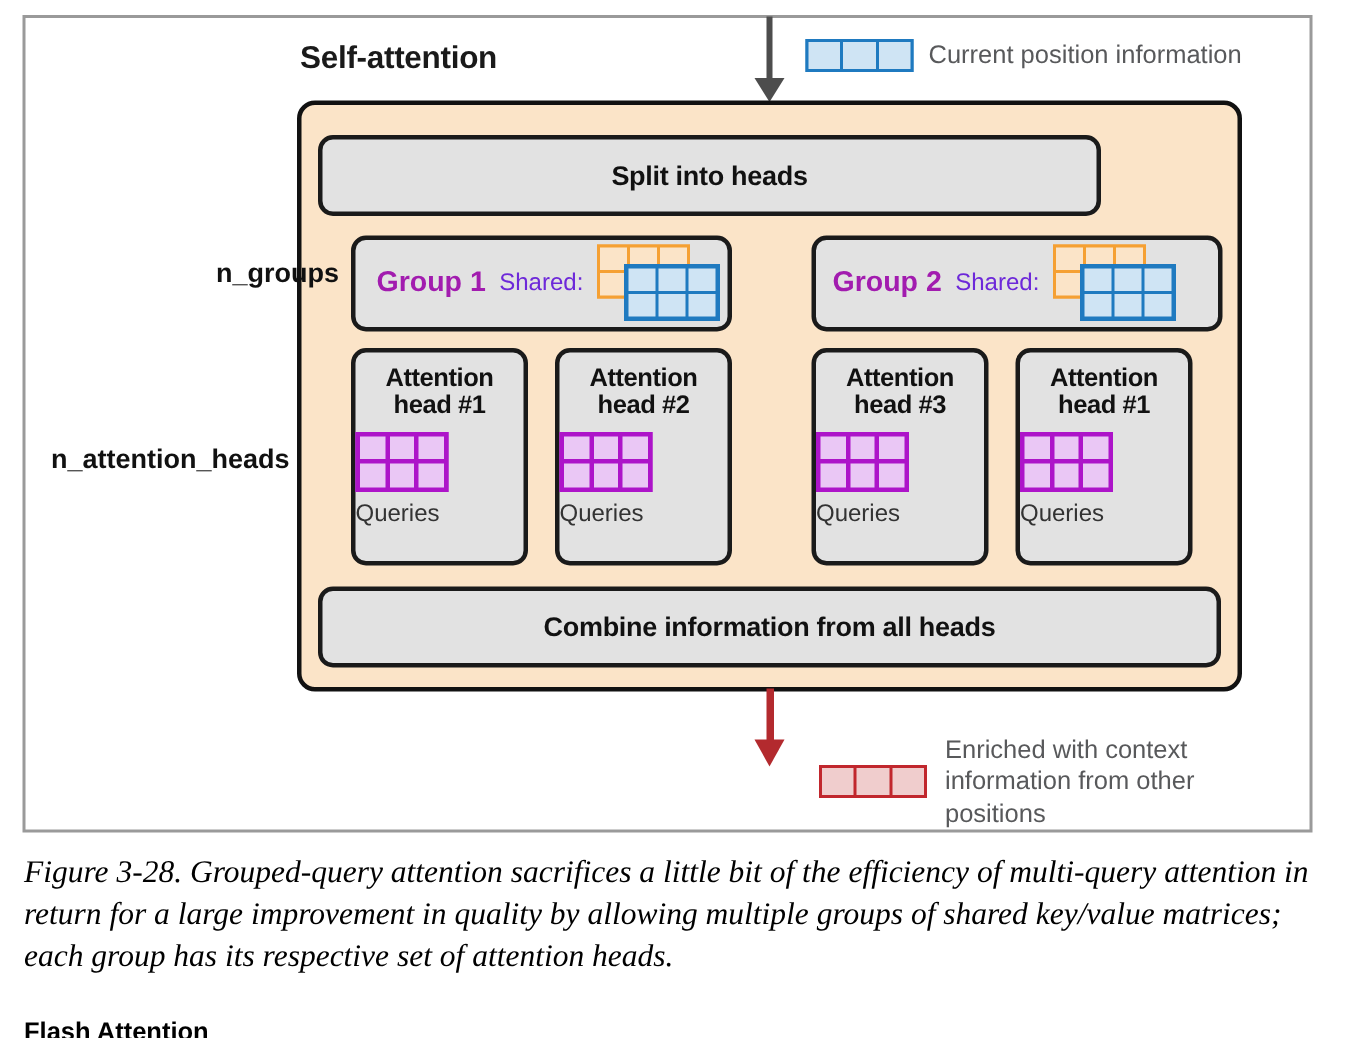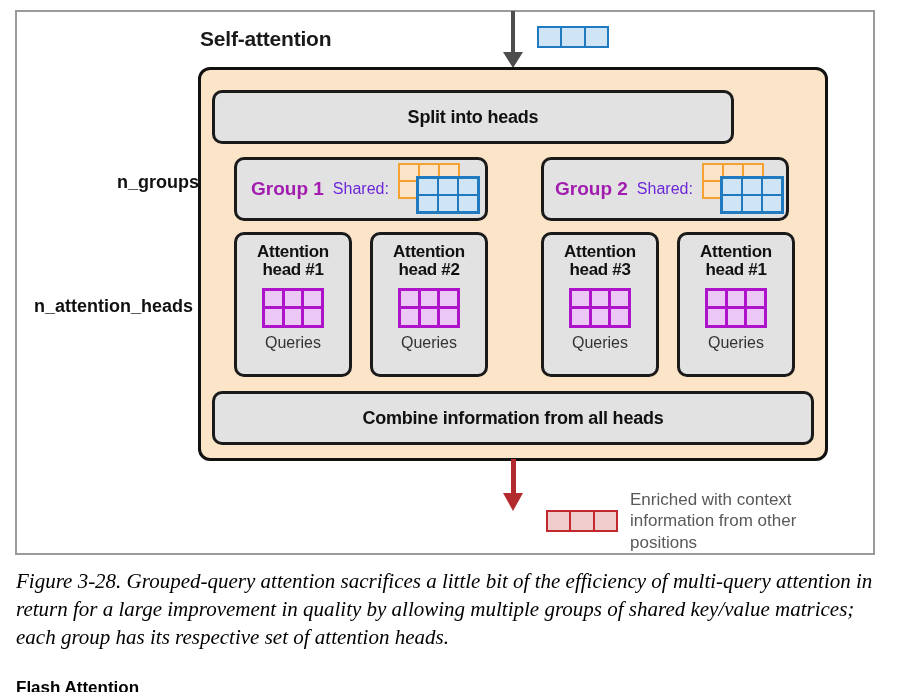--- a/index.html
+++ b/index.html
@@ -160,21 +160,21 @@
     border: 3px solid #1a1a1a;
     border-radius: 10px;
     box-sizing: border-box;
     display: flex;
     align-items: center;
     padding-left: 14px;
     gap: 9px;
     height: 64px;
   }
   #group-box-1 { left: 234px; top: 157px; width: 254px; }
-  #group-box-2 { left: 541px; top: 157px; width: 248px; padding-left: 11px; }
+  #group-box-2 { left: 541px; top: 157px; width: 274px; padding-left: 11px; }
 
   .group-label {
     font-size: 19px;
     font-weight: bold;
     color: #a21caf;
     white-space: nowrap;
   }
   .shared-label {
     font-size: 16px;
     color: #6d28d9;
@@ -223,21 +223,20 @@
     position: absolute;
     top: 232px;
     width: 118px;
     height: 145px;
     background: #e2e2e2;
     border: 3px solid #1a1a1a;
     border-radius: 10px;
     box-sizing: border-box;
     display: flex;
     flex-direction: column;
-    align-items: center;
     padding-top: 8px;
   }
   #head-box-1 { left: 234px; }
   #head-box-2 { left: 370px; }
   #head-box-3 { left: 541px; }
   #head-box-4 { left: 677px; }
 
   .head-title {
     font-size: 17px;
     font-weight: bold;
@@ -267,21 +266,21 @@
 
   
   .axis-label {
     position: absolute;
     font-size: 18px;
     font-weight: bold;
     color: #111111;
     white-space: nowrap;
     text-align: right;
   }
-  #label-n-groups { right: 699px; top: 172px; }
+  #label-n-groups { right: 672px; top: 172px; }
   #label-n-heads  { right: 705px; top: 296px; }
 
   
   #legend-bottom {
     position: absolute;
     left: 546px;
     top: 468px;
     display: flex;
     align-items: center;
     gap: 12px;
@@ -324,20 +323,21 @@
 <div id="figure-frame"></div>
 
 <div id="self-attention-title">Self-attention</div>
 
 <div id="legend-top">
   <div class="swatch-row">
     <div></div>
       <div></div>
       <div></div>
   </div>
+  <span class="legend-text">Current position information</span>
 </div>
 
 <div id="arrow-in"></div>
 <div id="arrow-in-head"></div>
 
 <div id="self-attention-box"></div>
 
 <div class="gray-bar" id="split-bar">Split into heads</div>
 
 <div class="group-box" id="group-box-1">

